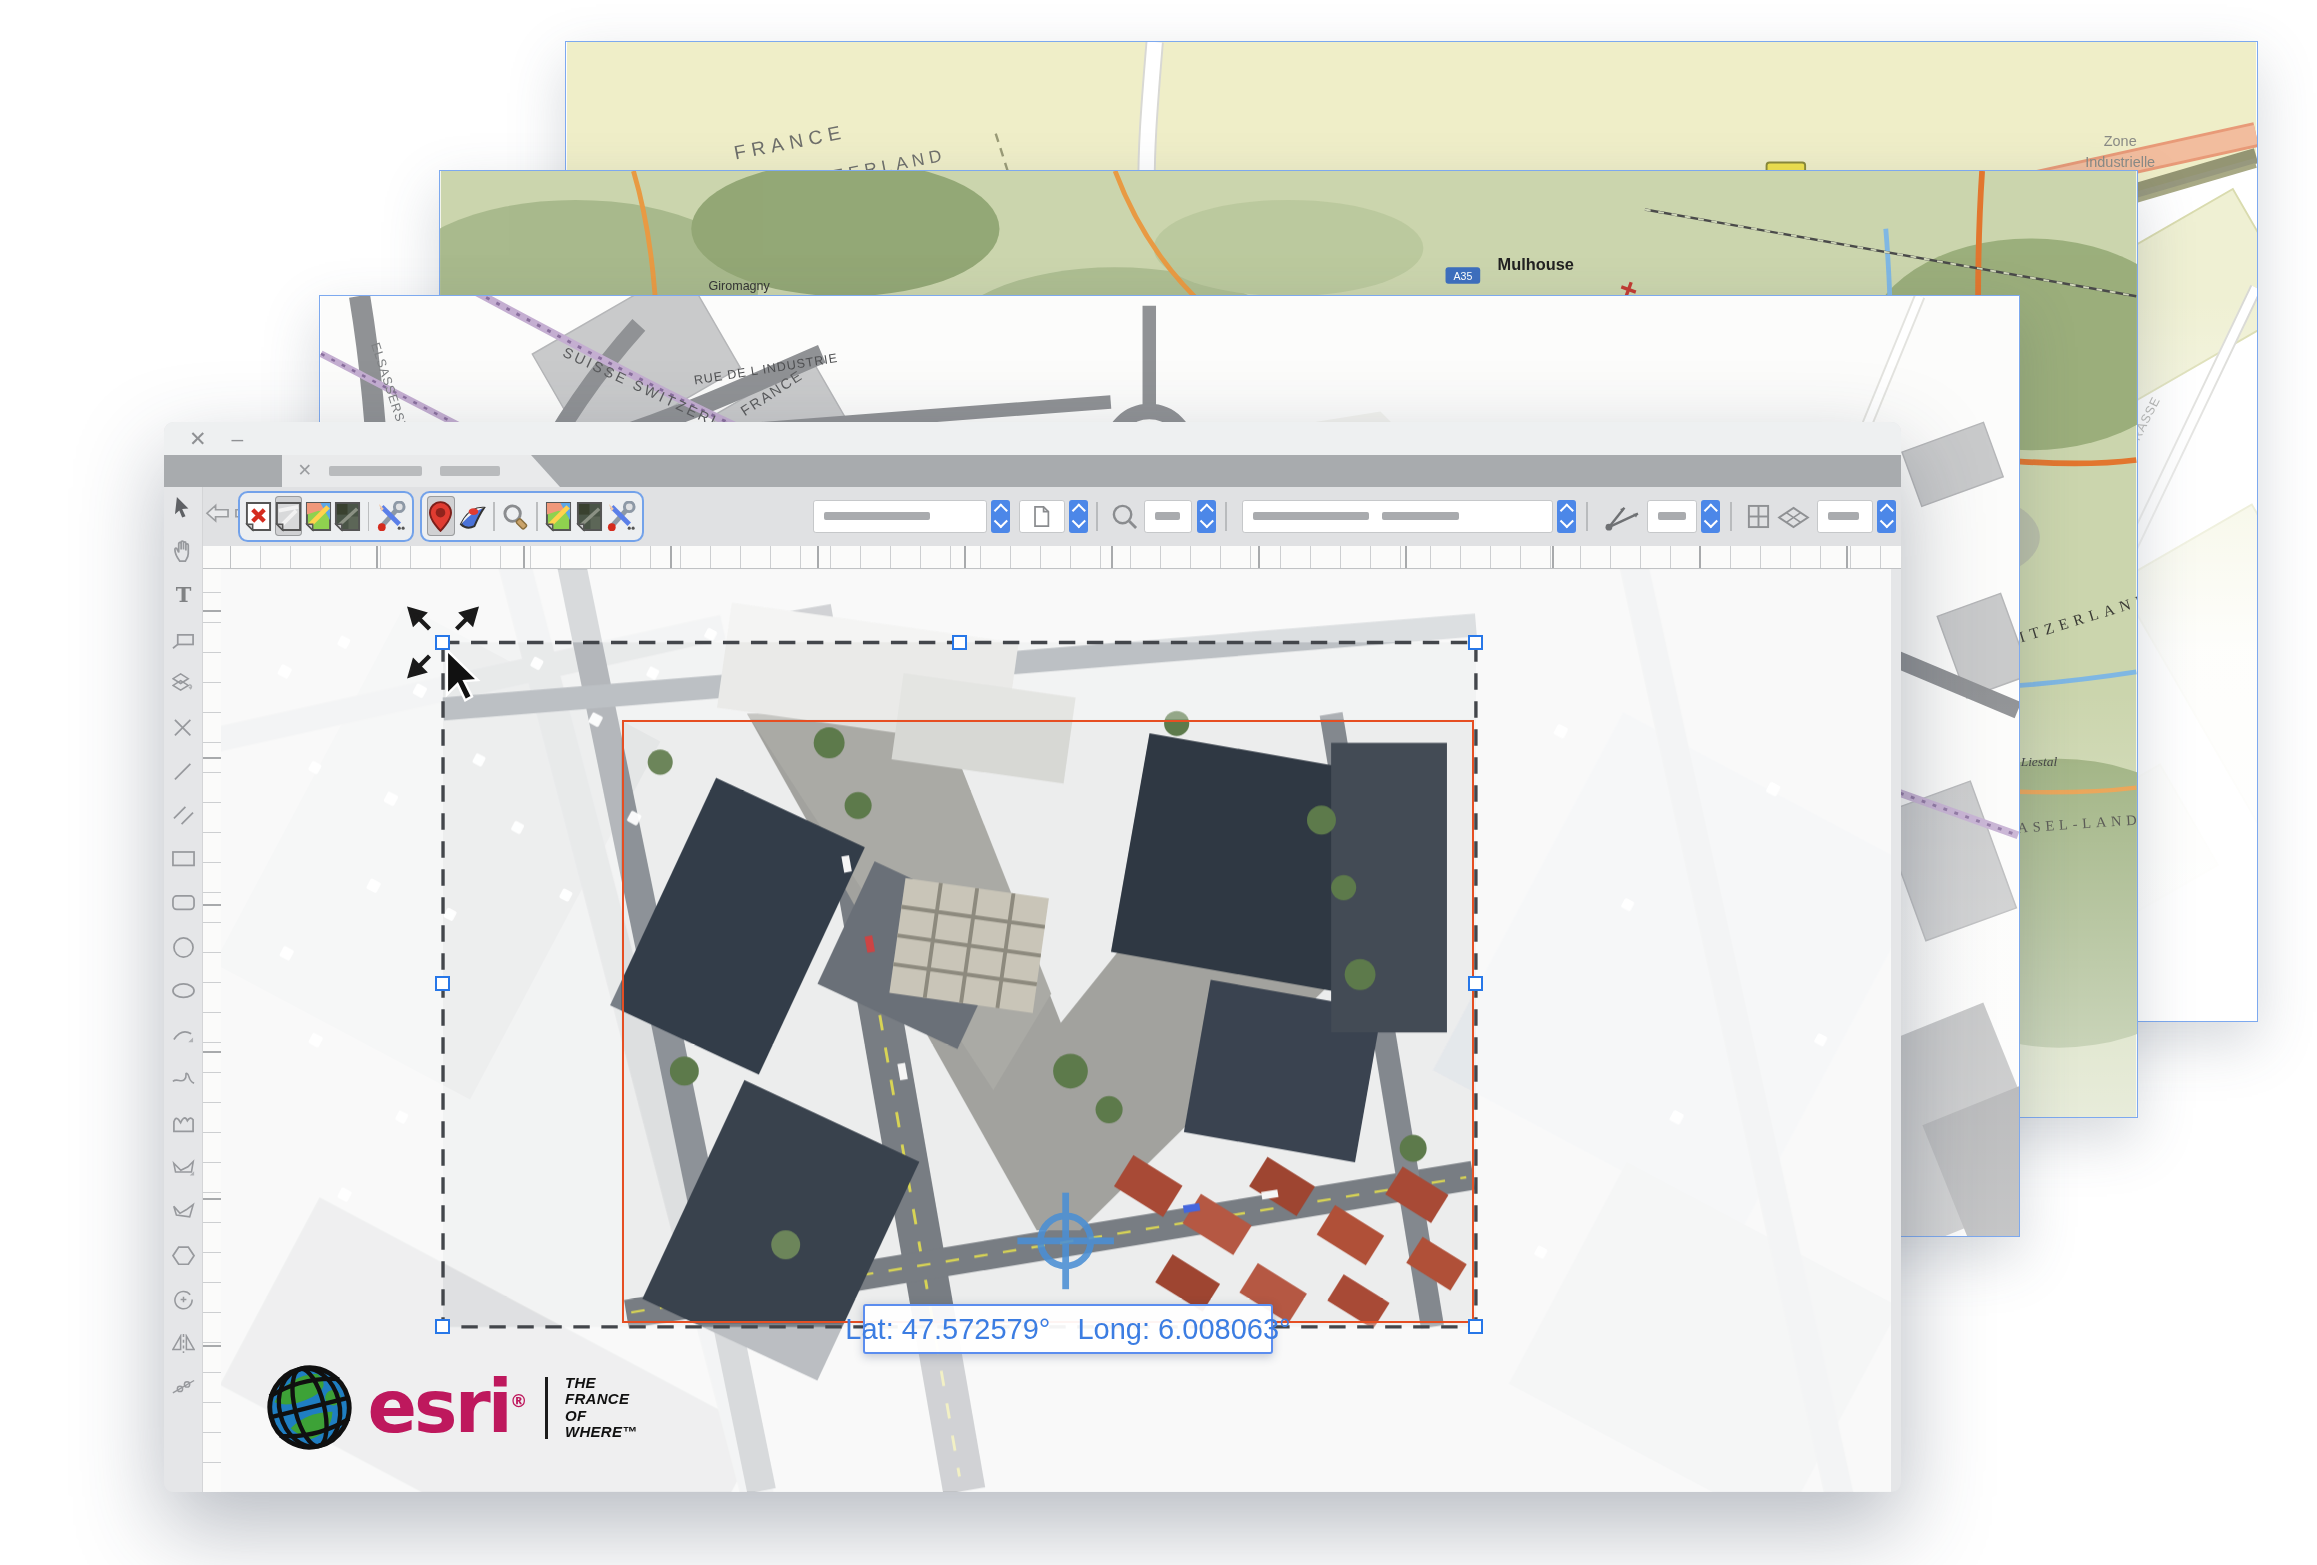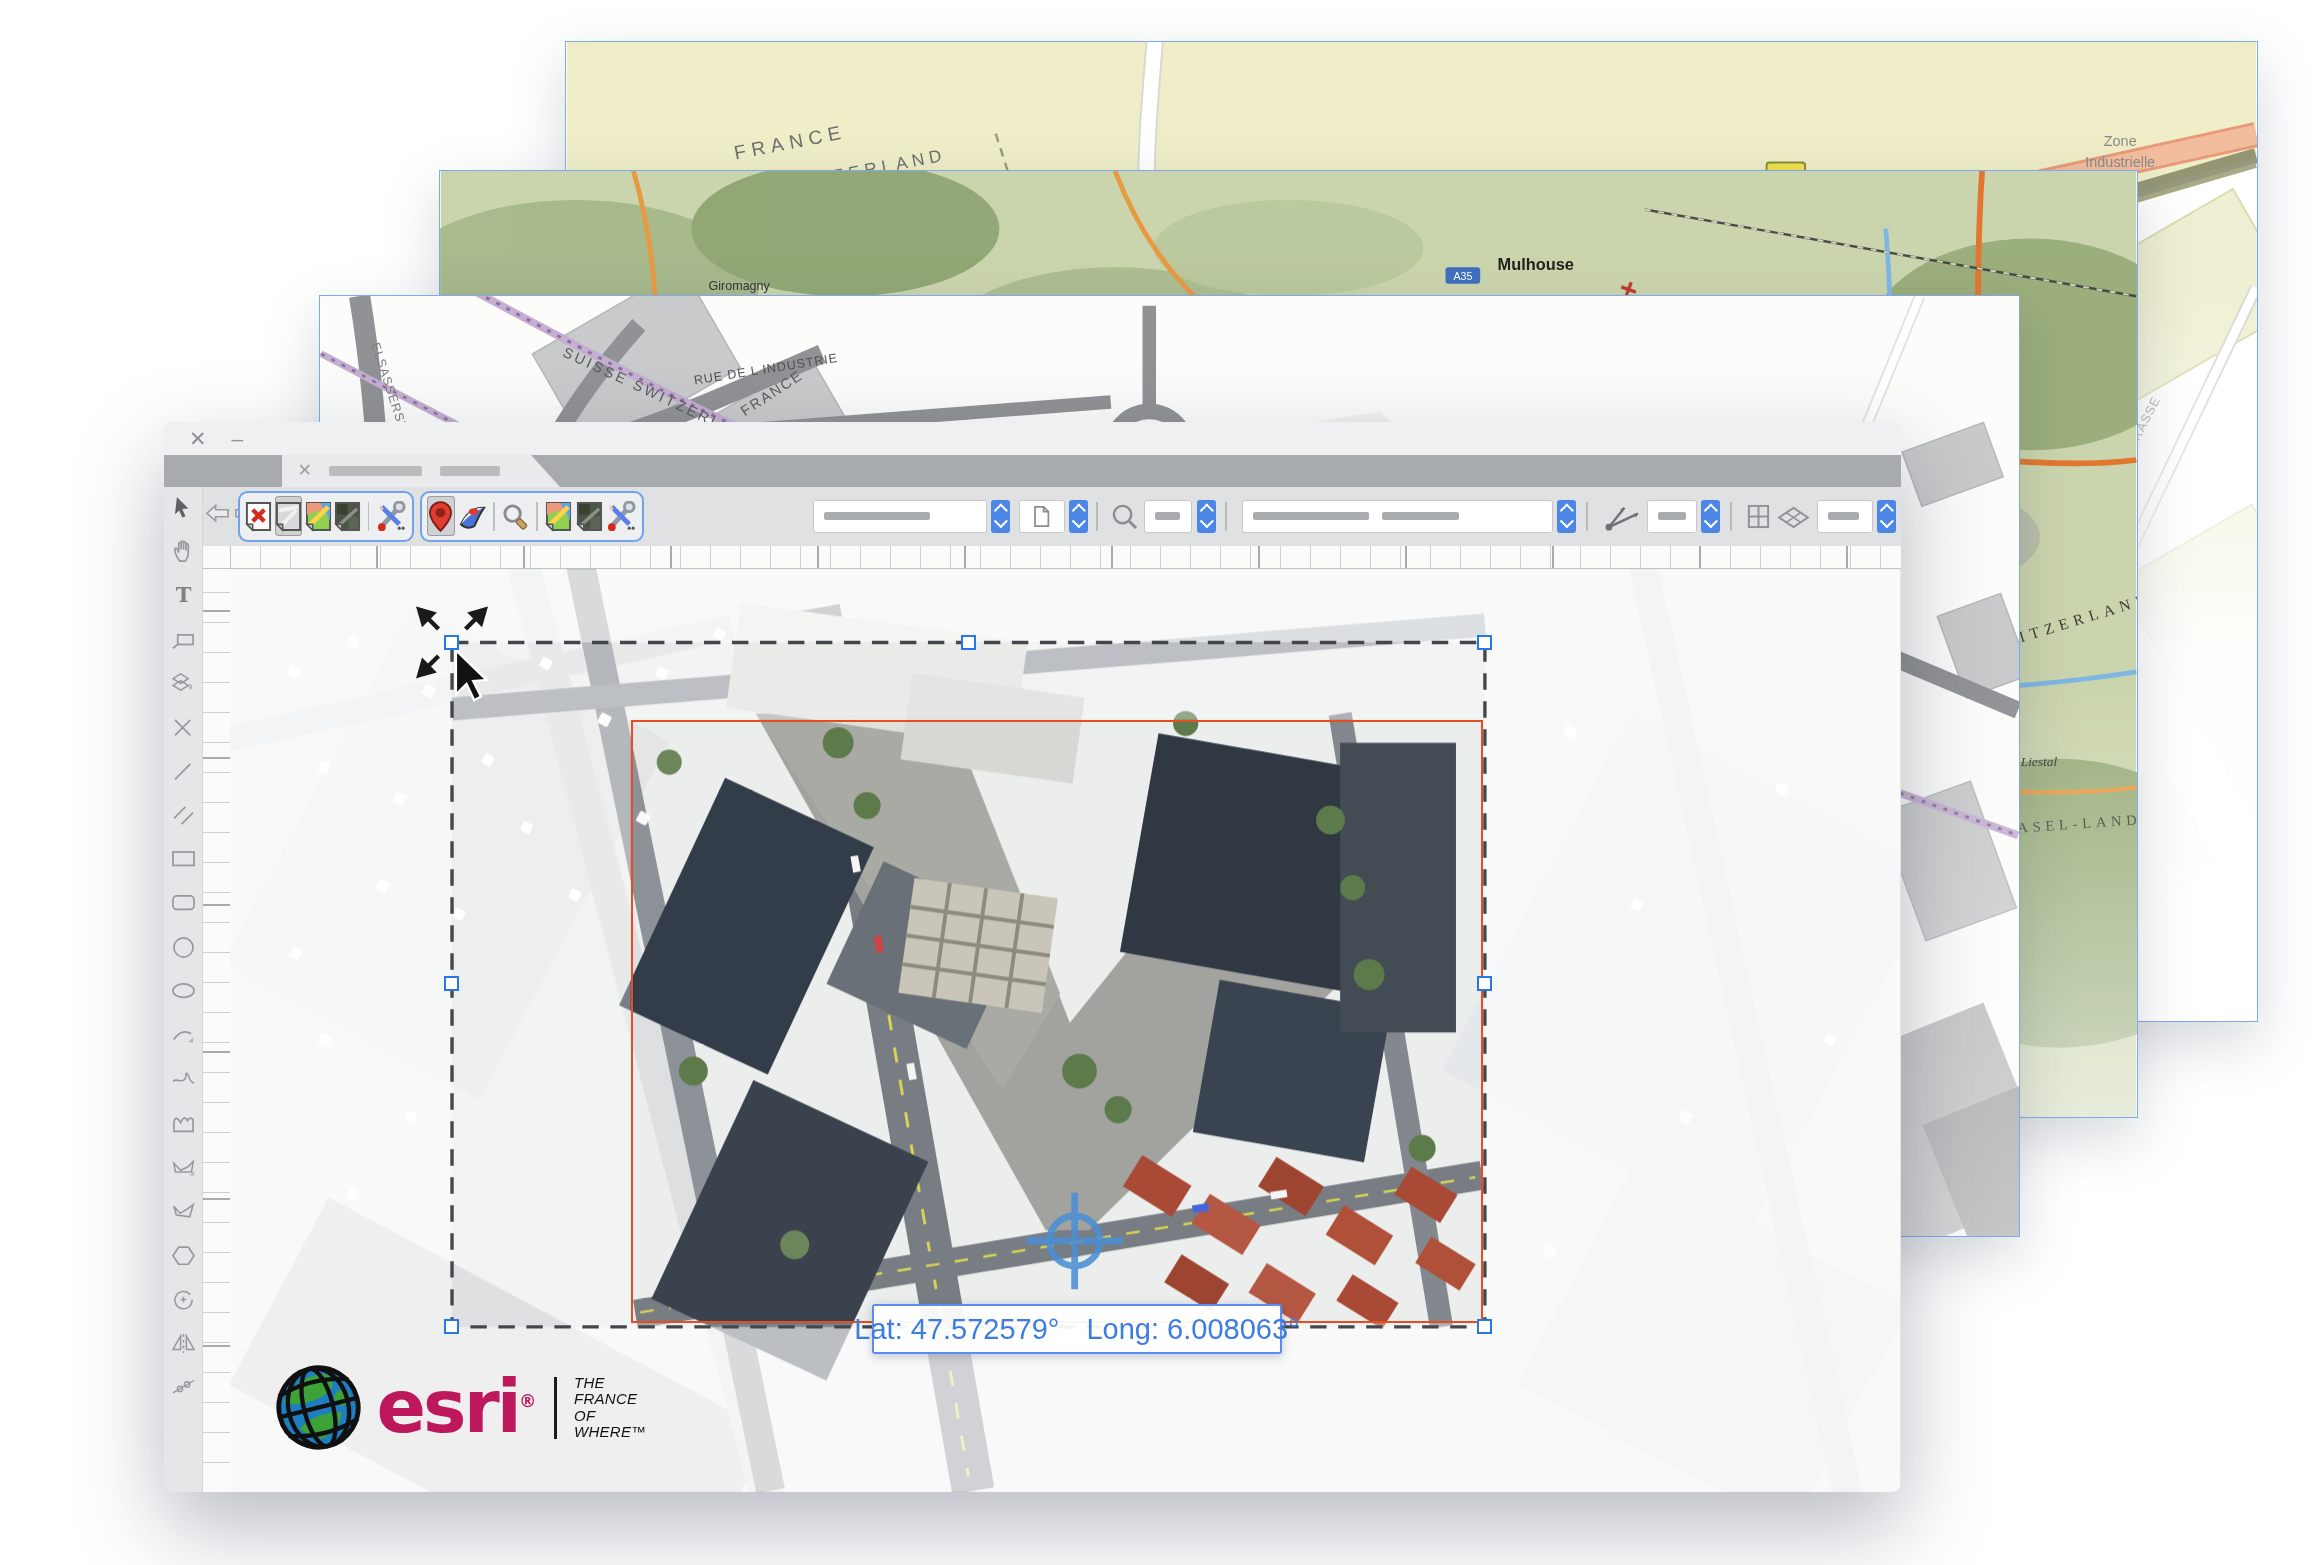--- a/index.html
+++ b/index.html
@@ -59,39 +59,39 @@
   #ruler-corner{position:absolute;left:39px;top:124px;width:28px;height:23px;background:#fbfbfa;
     border-right:1px solid #c0c2c4;border-bottom:1px solid #c0c2c4;box-sizing:border-box;}
   #hruler{position:absolute;left:67px;top:124px;right:0;height:23px;
     background:repeating-linear-gradient(90deg,transparent 0 145px,#a8aaac 145px 147px),
                repeating-linear-gradient(90deg,transparent 0 29px,#cdcfd1 29px 30px),#fbfbfa;
     border-bottom:1px solid #c0c2c4;box-sizing:border-box;}
   #vruler{position:absolute;left:39px;top:147px;bottom:0;width:28px;
     background:repeating-linear-gradient(0deg,transparent 0 145px,#a8aaac 145px 147px),
                repeating-linear-gradient(0deg,transparent 0 29px,#cdcfd1 29px 30px),#fbfbfa;
     border-right:1px solid #c0c2c4;box-sizing:border-box;}
-  #canvas{position:absolute;left:66px;top:147px;width:1670px;height:923px;background:#eceded;overflow:hidden;}
+  #canvas{position:absolute;left:57px;top:147px;width:1670px;height:923px;background:#eceded;overflow:hidden;}
   #aerial{position:absolute;left:0;top:0;}
   
   #red-rect{position:absolute;left:401px;top:151px;width:852px;height:603px;
     border:2.9px solid #e64e22;box-sizing:border-box;}
   #selection-overlay{position:absolute;left:0;top:0;pointer-events:none;}
   .handle{position:absolute;width:15.4px;height:15.4px;background:#fff;border:2.9px solid #2777e8;
     box-sizing:border-box;}
   #coord-tooltip{position:absolute;left:642px;top:735px;width:410px;height:50px;
     background:rgba(255,255,255,.94);border:2.9px solid #5b8def;border-radius:2.9px;
     box-shadow:0 2.9px 9.7px rgba(30,50,90,.25);display:flex;align-items:center;justify-content:center;
     gap:27px;font-size:29px;color:#3c7de2;box-sizing:border-box;white-space:nowrap;}
   
   #esri-logo{position:absolute;left:44px;top:794px;display:flex;align-items:center;gap:13.5px;}
   #esri-word{font-family:"DejaVu Sans",sans-serif;font-weight:700;font-size:73px;line-height:.85;
     letter-spacing:-2.9px;color:#be185d;}
   #esri-word sup{font-size:17.4px;letter-spacing:0;}
   #logo-divider{width:2.9px;height:62px;background:#1b1b1b;margin:0 3.9px;}
-  #esri-tagline{font-size:15px;font-weight:400;font-style:italic;line-height:1.1;color:#111;
+  #esri-tagline{font-size:15px;font-weight:700;font-style:italic;line-height:1.1;color:#111;
     letter-spacing:0.3px;}
   #esri-tagline span{display:block;}
 </style>
 </head>
 <body>
 
 <div class="sheet" id="sheet-yellow">
   <svg viewBox="0 0 1753 1016">
     <path d="M0,0 H1753 V120 L1150,290 L640,335 L330,280 L0,190 Z" fill="#efeec8"></path>
     <path d="M-10,190 L630,332" stroke="#7e7f5e" stroke-width="16" opacity=".8"></path>

